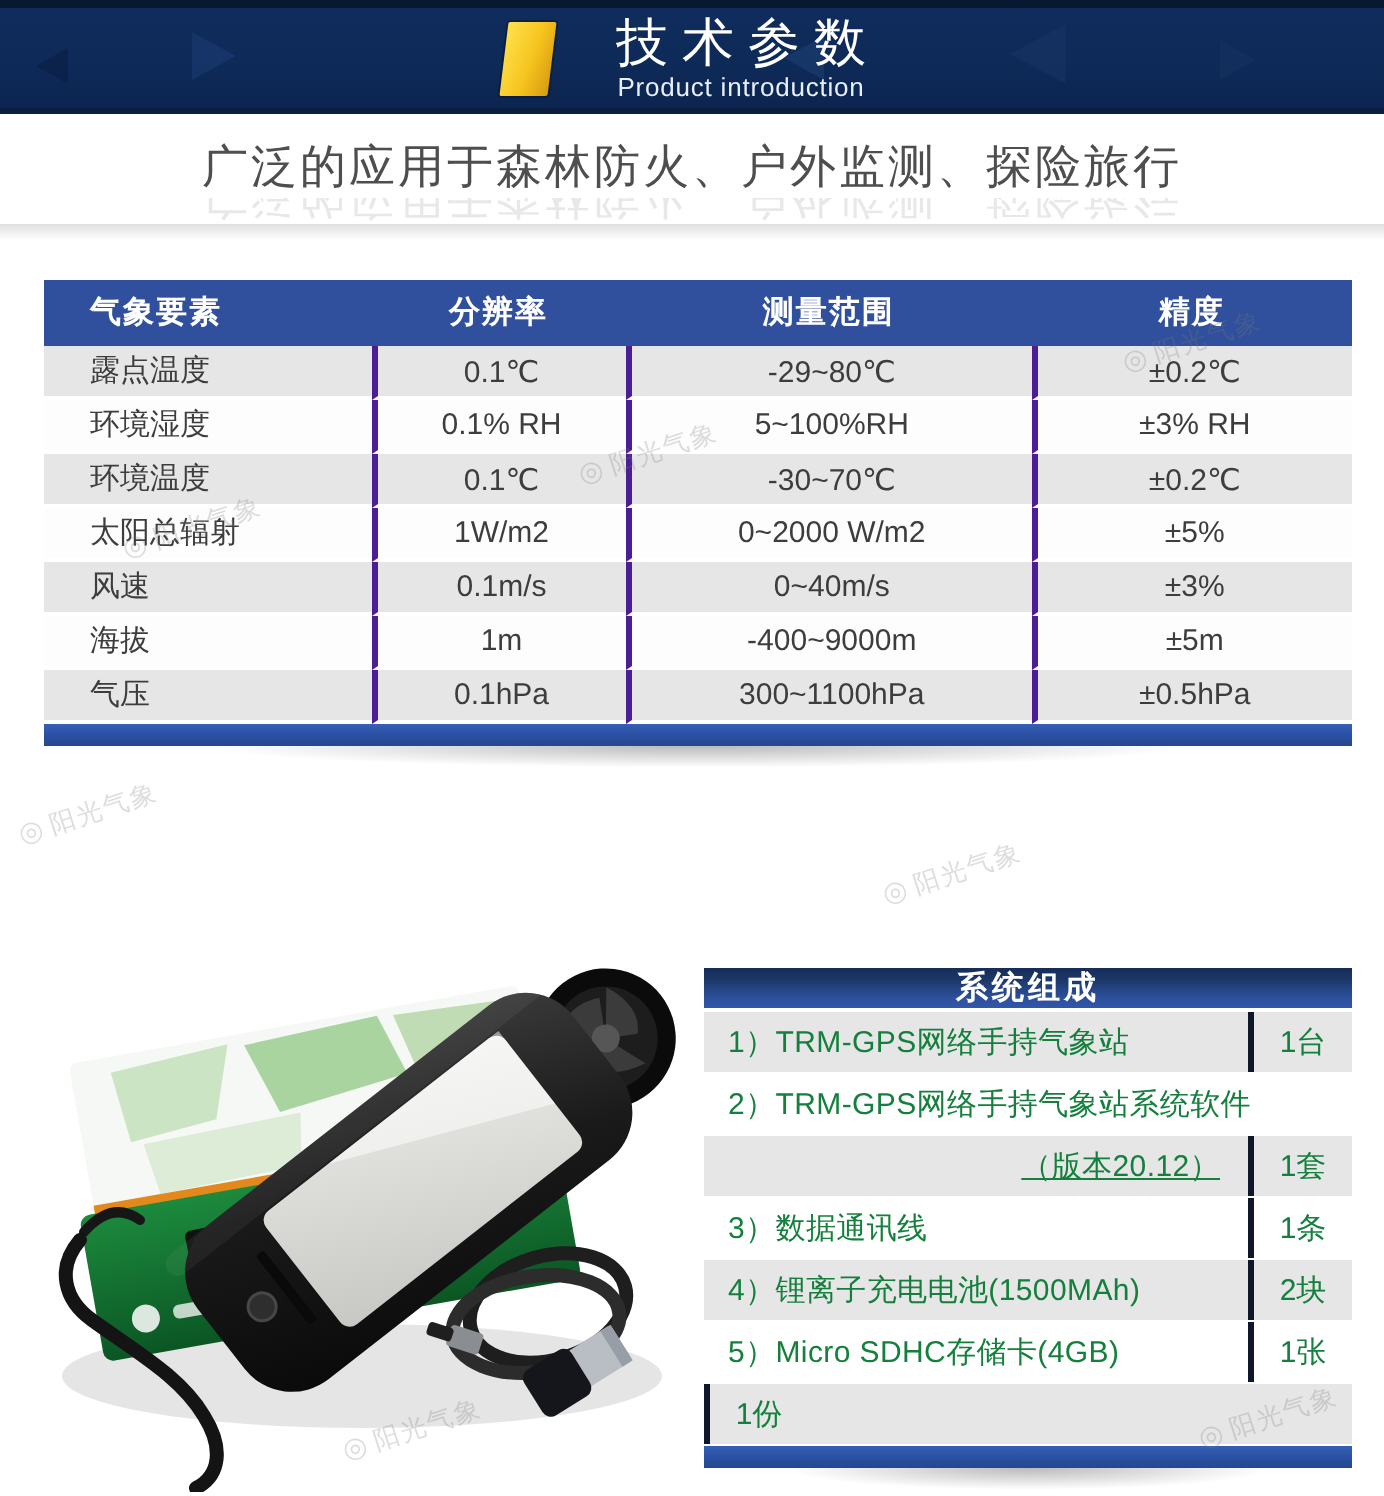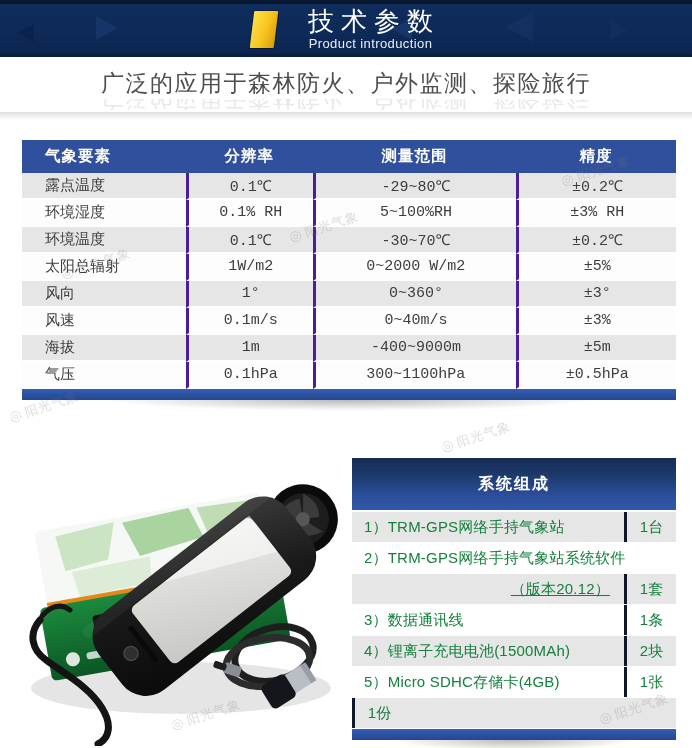--- a/index.html
+++ b/index.html
@@ -50,43 +50,44 @@
 
   
   .spec-wrap { position:absolute; left:22px; top:140px; width:654px; }
   table.spec { width:100%; border-collapse:separate; border-spacing:0; table-layout:fixed; }
   table.spec col:nth-child(1){ width:25%; }
   table.spec col:nth-child(2){ width:19.5%; }
   table.spec col:nth-child(3){ width:31%; }
   table.spec col:nth-child(4){ width:24.5%; }
   table.spec thead tr { background:#304f9c; height:33px; }
   table.spec th { color:#ffffff; font-size:15.5px; font-weight:bold; text-align:center; letter-spacing:1px; }
-  table.spec tbody tr { height:27px;font-family:Liberation Mono, monospace; }
+  table.spec tbody tr { height:27px; }
   table.spec tbody tr:nth-child(odd) { background:#e6e6e6; }
   table.spec tbody tr:nth-child(even){ background:#fdfdfd; }
   table.spec td {
     font-size:15px; color:#3d3d3d; text-align:center;
     border-bottom:2px solid #ffffff;
   }
   table.spec tbody td + td { border-left:3px solid #4c1d95; }
   table.spec th:first-child, table.spec td:first-child { text-align:left; padding-left:23px; }
   .blue-bar {
     height:11px;
     background:linear-gradient(180deg,#3560b5 0%,#2b52a4 45%,#24478f 100%);
   }
   .bar-shadow {
     height:15px;
     background:radial-gradient(ellipse 52% 100% at 50% 0,rgba(45,45,45,.33) 0%,rgba(0,0,0,0) 72%);
   }
 
   
   .panel { position:absolute; left:352px; top:458px; width:324px; }
   .panel-header {
-    height:52px; display:flex; align-items:center; justify-content:center;
+    height:20px; display:flex; align-items:center; justify-content:center;
     background:linear-gradient(180deg,#152c59 0%,#1c3868 30%,#2d509e 75%,#3157a8 100%);
+    margin-top:26px;
   }
   .panel-title { color:#ffffff; font-size:16px; font-weight:bold; letter-spacing:2px; }
   .sys-list { margin-top:2px; }
   .sys-row { display:flex; height:30px; margin-bottom:1px; font-size:15px; color:#15803d; }
   .sys-row:nth-child(odd)  { background:#e6e6e6; }
   .sys-row:nth-child(even) { background:#ffffff; }
   .sys-label { flex:1; display:flex; align-items:center; padding-left:12px; letter-spacing:.2px; }
   .sys-label.indent-right { justify-content:flex-end; padding-right:14px;text-decoration:underline; }
   .sys-qty {
     width:52px; border-left:3px solid #0f172a;
@@ -163,26 +164,20 @@
           <td>环境温度</td>
           <td>0.1℃</td>
           <td>-30~70℃</td>
           <td>±0.2℃</td>
         </tr>
         <tr>
           <td>太阳总辐射</td>
           <td>1W/m2</td>
           <td>0~2000 W/m2</td>
           <td>±5%</td>
-        </tr>
-        <tr>
-          <td>风向</td>
-          <td>1°</td>
-          <td>0~360°</td>
-          <td>±3°</td>
         </tr>
         <tr>
           <td>风速</td>
           <td>0.1m/s</td>
           <td>0~40m/s</td>
           <td>±3%</td>
         </tr>
         <tr>
           <td>海拔</td>
           <td>1m</td>

